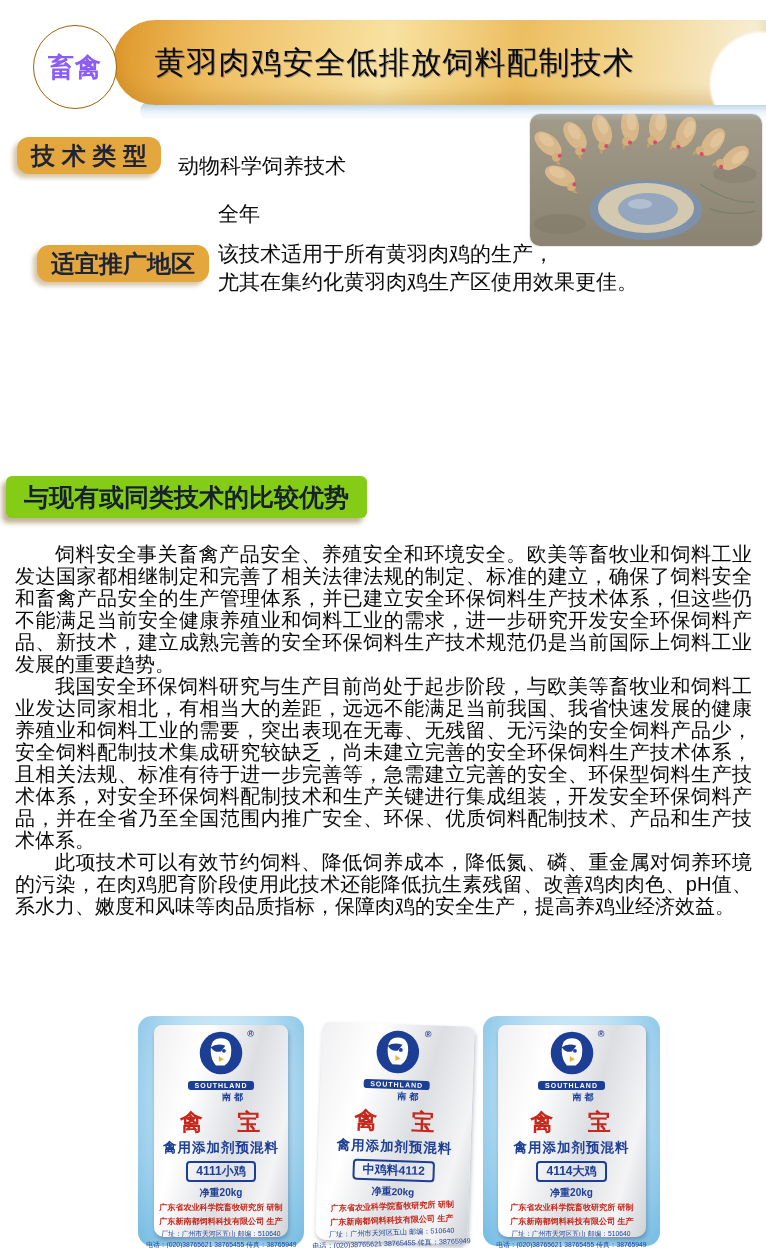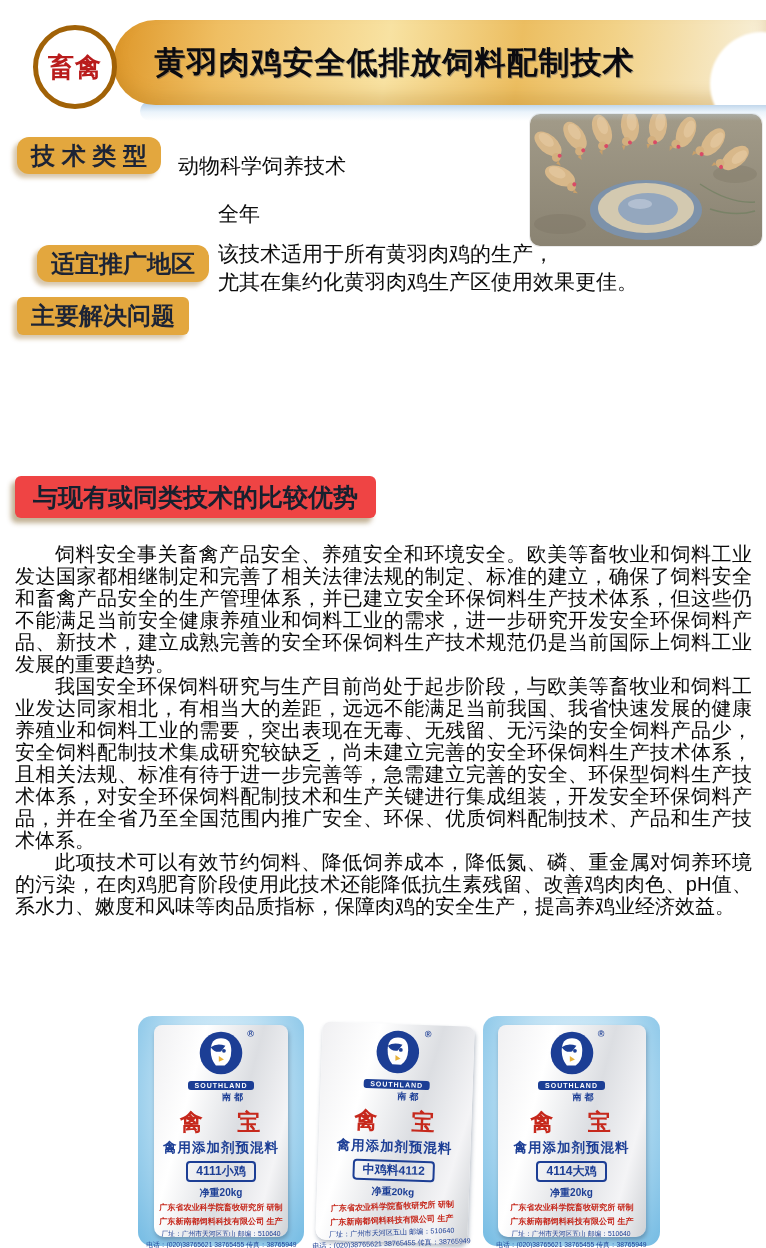--- a/index.html
+++ b/index.html
@@ -3,37 +3,37 @@
 <meta charset="utf-8">
 <style>
   * { margin:0; padding:0; box-sizing:border-box; }
   html,body { background:#fff; }
   body { font-family:"Liberation Sans", sans-serif; }
   .page { position:relative; width:766px; height:1248px; background:#ffffff; overflow:hidden; margin:0 auto; }
 
   
   .badge {
     position:absolute; left:33px; top:25px; width:84px; height:84px;
-    background:#fff; border:5px solid #a16207; border-radius:50%;
+    background:#fff; border:1px solid #a16207; border-radius:50%;
     display:flex; align-items:center; justify-content:center;
-    color:#b91c1c; font-weight:bold; font-size:26px; letter-spacing:1px; z-index:3;
+    color:#8b5cf6; font-weight:bold; font-size:26px; letter-spacing:1px; z-index:3;
   }
   .banner {
     position:absolute; left:113px; top:20px; right:0; height:85px;
     border-radius:46px 0 0 46px; overflow:hidden; z-index:2;
     background:linear-gradient(97deg,#DE9729 0%, #EFBE62 16%, #F8E2A2 42%, #ECBE61 62%, #F2D288 76%, #F7ECCF 96%, #FAF2DF 100%);
     box-shadow:inset 0 -10px 14px rgba(170,115,25,0.25);
   }
   .banner-circle {
     position:absolute; top:12px; right:-48px; width:104px; height:104px;
     background:#fff; border-radius:50%; filter:blur(1px);
   }
   .banner h1 {
     position:absolute; left:40px; right:130px; top:50%; transform:translateY(-50%);
-    text-align:center; color:#0b0b10; font-size:31px; font-weight:bold; letter-spacing:1px;
+    text-align:center; color:#0b0b10; font-size:31px; font-weight:normal; letter-spacing:1px;
     text-shadow:1px 1px 0 rgba(20,40,90,0.35);
   }
   .banner-shadow {
     position:absolute; left:140px; right:0; top:101px; height:20px; z-index:1;
     border-radius:26px 0 0 26px;
     background:linear-gradient(180deg, rgba(148,184,219,0.8) 0%, rgba(196,222,243,0.35) 55%, rgba(255,255,255,0) 100%);
   }
 
   
   .pill {
@@ -51,22 +51,22 @@
   }
 
   
   .body-text {
     position:absolute; left:15px; width:737px; color:#0a0a0a;
     font-size:20px; line-height:22px; text-align:justify; font-weight:500;
   }
   .body-text p { text-indent:2em; }
 
   .section-pill {
-    position:absolute; left:15px; top:476px; height:42px; padding:0 18px;
-    background:#ef4444; color:#17202e; font-size:25px; font-weight:bold;
+    position:absolute; left:6px; top:476px; height:42px; padding:0 18px;
+    background:#84cc16; color:#17202e; font-size:25px; font-weight:bold;
     display:flex; align-items:center; border-radius:6px;
     box-shadow:-4px 5px 5px rgba(120,85,20,0.45);
   }
 
   
   .bag-box {
     position:absolute; top:1016px; height:230px; border-radius:14px;
     background:radial-gradient(ellipse at 50% 35%, #e9f6fd 0%, #bfe1f4 45%, #74bbe3 100%);
     display:flex; align-items:center; justify-content:center;
   }
@@ -121,23 +121,20 @@
   <div class="info-value" style="left:178px; top:152px;">动物科学饲养技术</div>
 
   <div class="info-value" style="left:218px; top:200px;">全年</div>
 
   <div class="pill" style="left:17px; top:245px; height:37px;margin-left:20px;">
     <span>适宜推广地区</span>
   </div>
   <div class="info-value" style="left:218px; top:240px;">该技术适用于所有黄羽肉鸡的生产，</div>
   <div class="info-value" style="left:218px; top:268px;">尤其在集约化黄羽肉鸡生产区使用效果更佳。</div>
 
-  <div class="pill sq" style="left:17px; top:297px; height:38px;">
-    <span>主要解决问题</span>
-  </div>
 
   <div class="photo">
     <svg width="232" height="132" viewBox="0 0 232 132">
       <defs>
         <linearGradient id="ground" x1="0" y1="0" x2="0" y2="1">
           <stop offset="0" stop-color="#a29b89"></stop>
             <stop offset="1" stop-color="#8a8372"></stop>
         </linearGradient>
         <g id="hen">
           <ellipse cx="0" cy="0" rx="16" ry="9" fill="#d8b88a"></ellipse>

